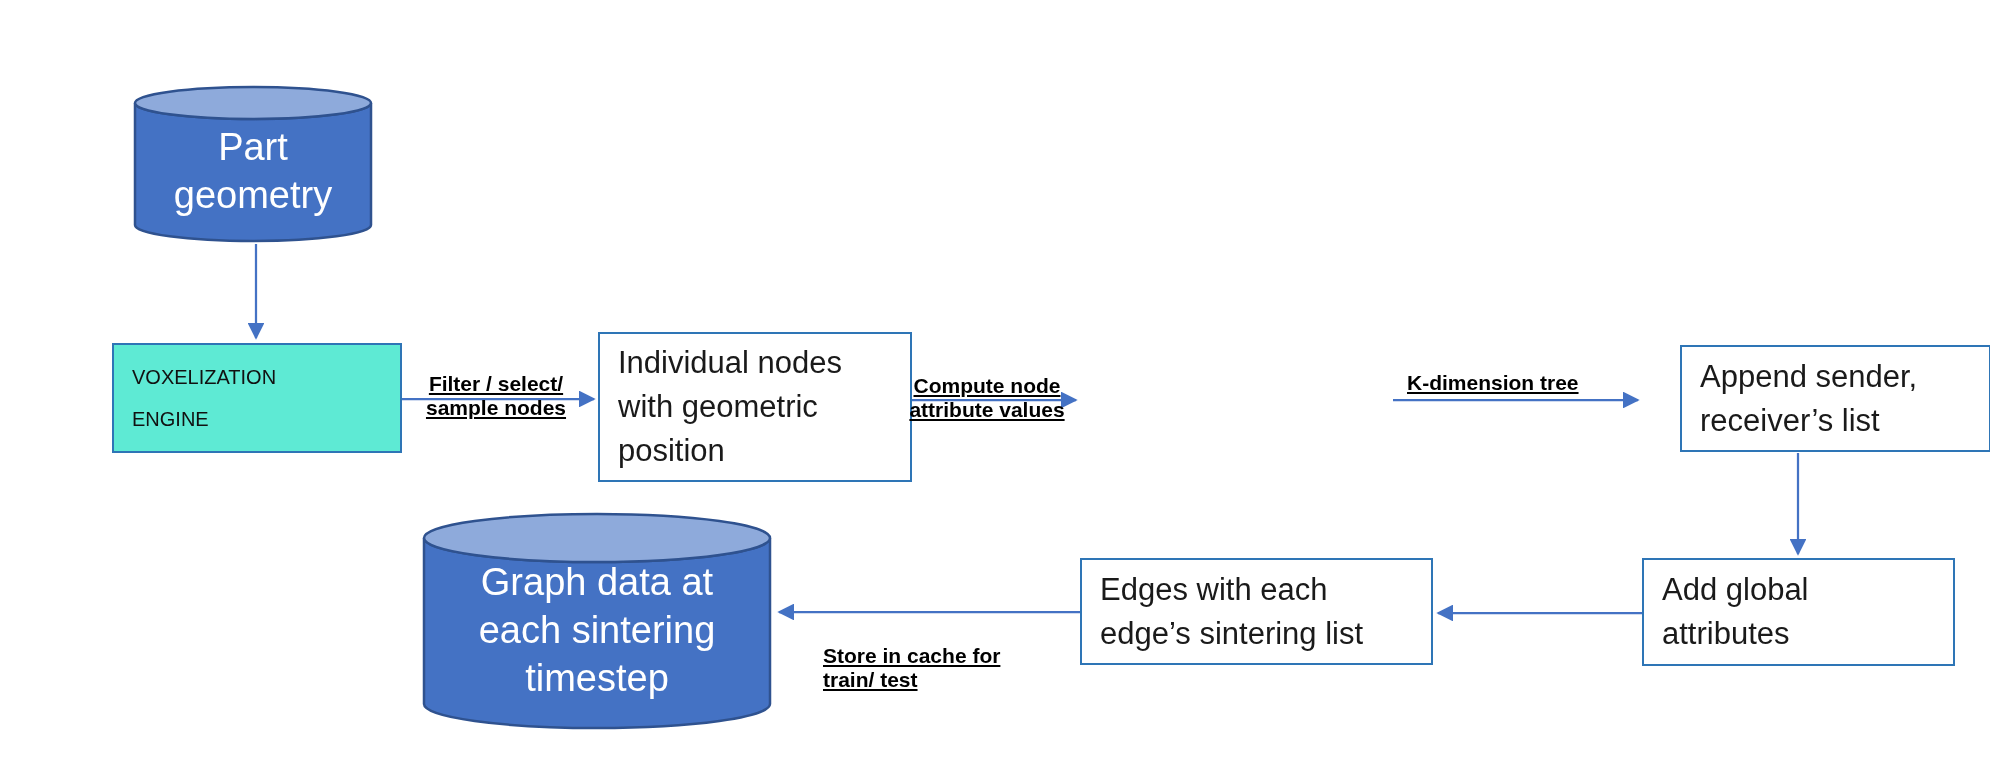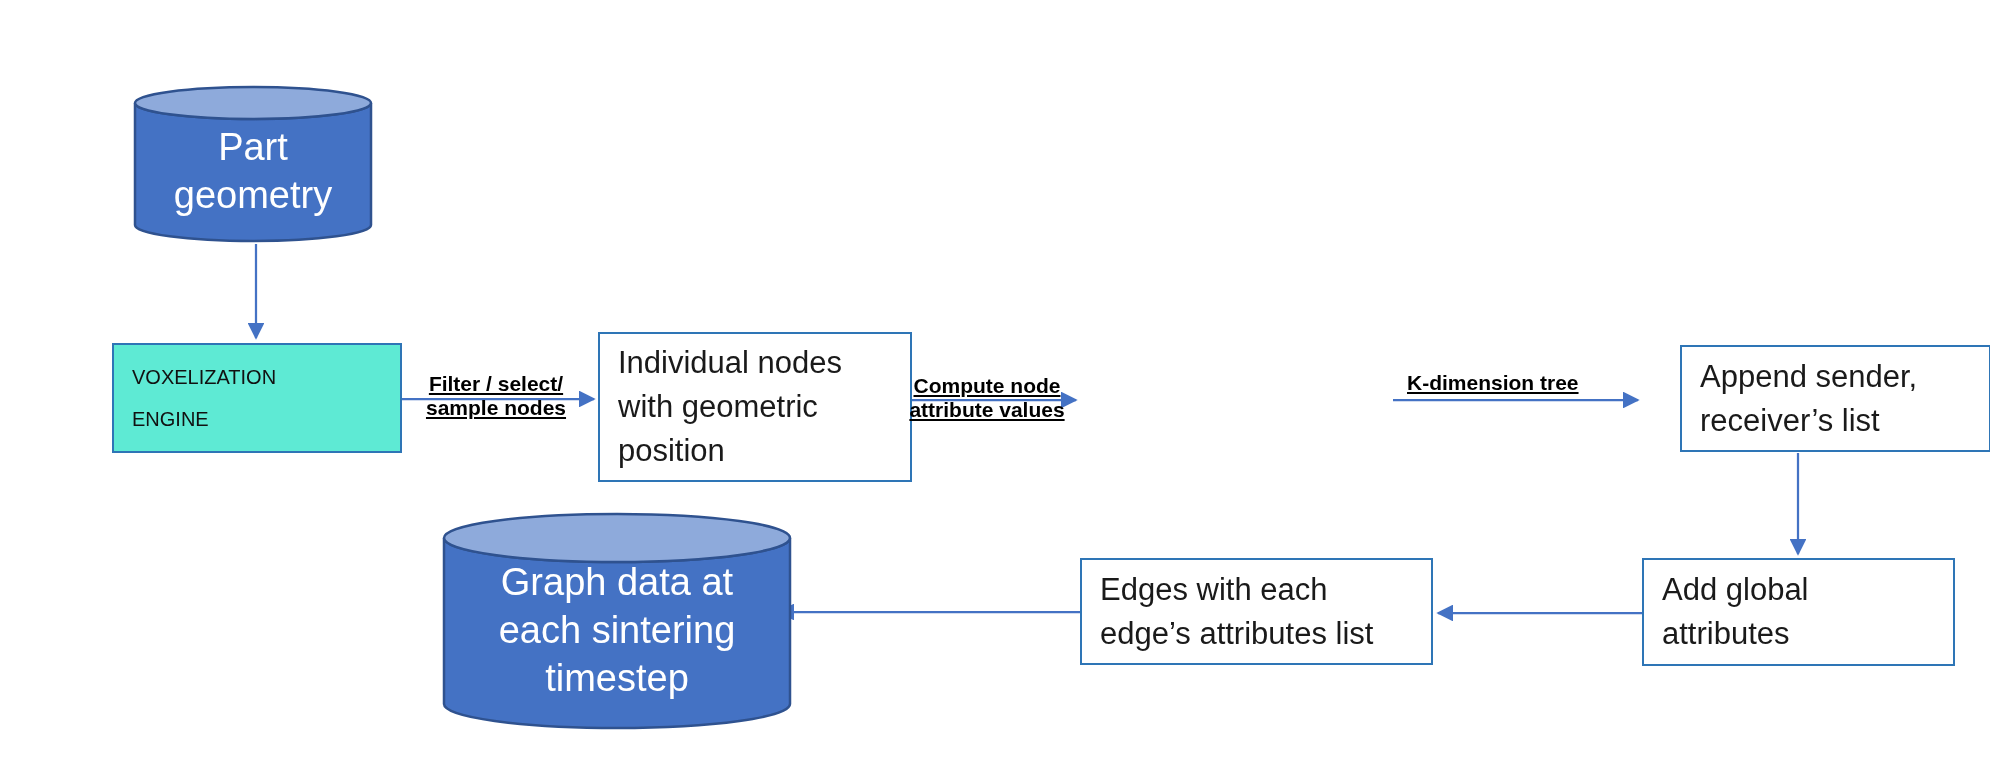--- a/index.html
+++ b/index.html
@@ -118,35 +118,37 @@
 receiver’s list</div>
   </div>
 
   <div class="pbox" style="left:1642px; top:558px; width:313px; height:108px;">
     <div class="txt">Add global
 attributes</div>
   </div>
 
   <div class="pbox" style="left:1080px; top:558px; width:353px; height:107px;">
     <div class="txt">Edges with each
-edge’s attributes list</div>
+edge’s sintering list</div>
   </div>
 
-  <div class="cyl" style="left:442px; top:512px; width:350px; height:218px;">
+  <div class="cyl" style="left:422px; top:512px; width:350px; height:218px;">
     <svg width="350" height="218" viewBox="0 0 350 218">
       <path d="M2,26 L2,192 A173,24 0 0 0 348,192 L348,26 A173,24 0 0 1 2,26 Z" fill="#4472c4" stroke="#2f528f" stroke-width="2.5"></path>
       <ellipse cx="175" cy="26" rx="173" ry="24" fill="#8eaadb" stroke="#2f528f" stroke-width="2.5"></ellipse>
     </svg>
     <div class="txt" style="top:46px;">Graph data at
 each sintering
 timestep</div>
   </div>
 
   <div class="clabel center" style="left:413px; top:372px; width:166px;">Filter / select/
 sample nodes</div>
 
   <div class="clabel center" style="left:893px; top:374px; width:188px;">Compute node
 attribute values</div>
 
   <div class="clabel" style="left:1407px; top:371px;">K-dimension tree</div>
 
+  <div class="clabel" style="left:823px; top:644px; width:220px;">Store in cache for
+train/ test</div>
 
 </div>
 
 </body></html>

